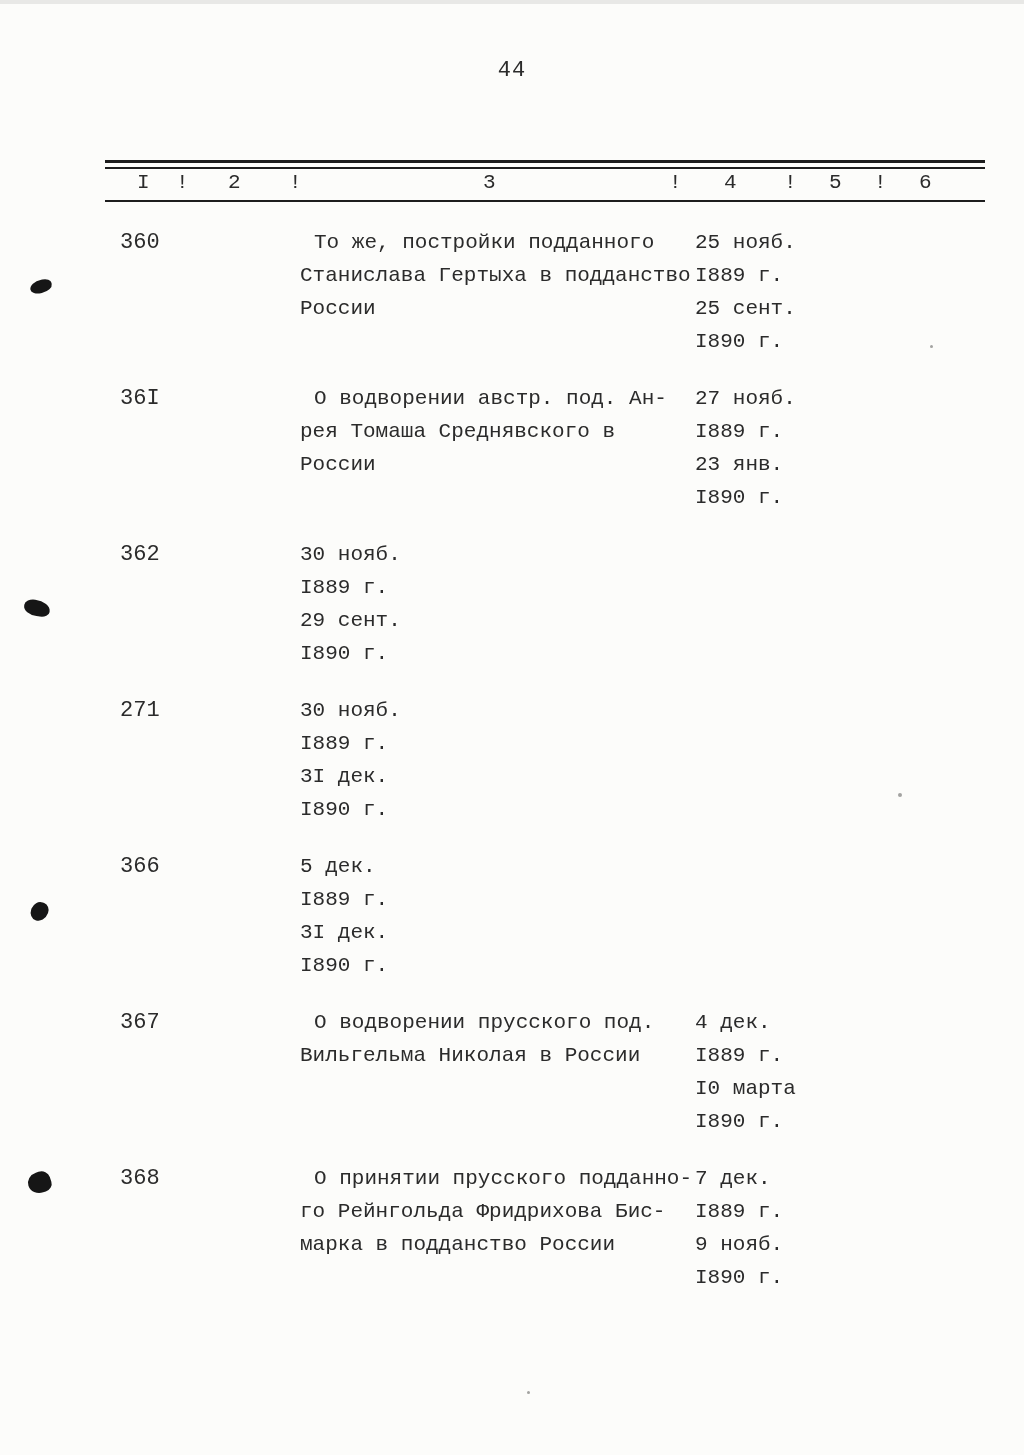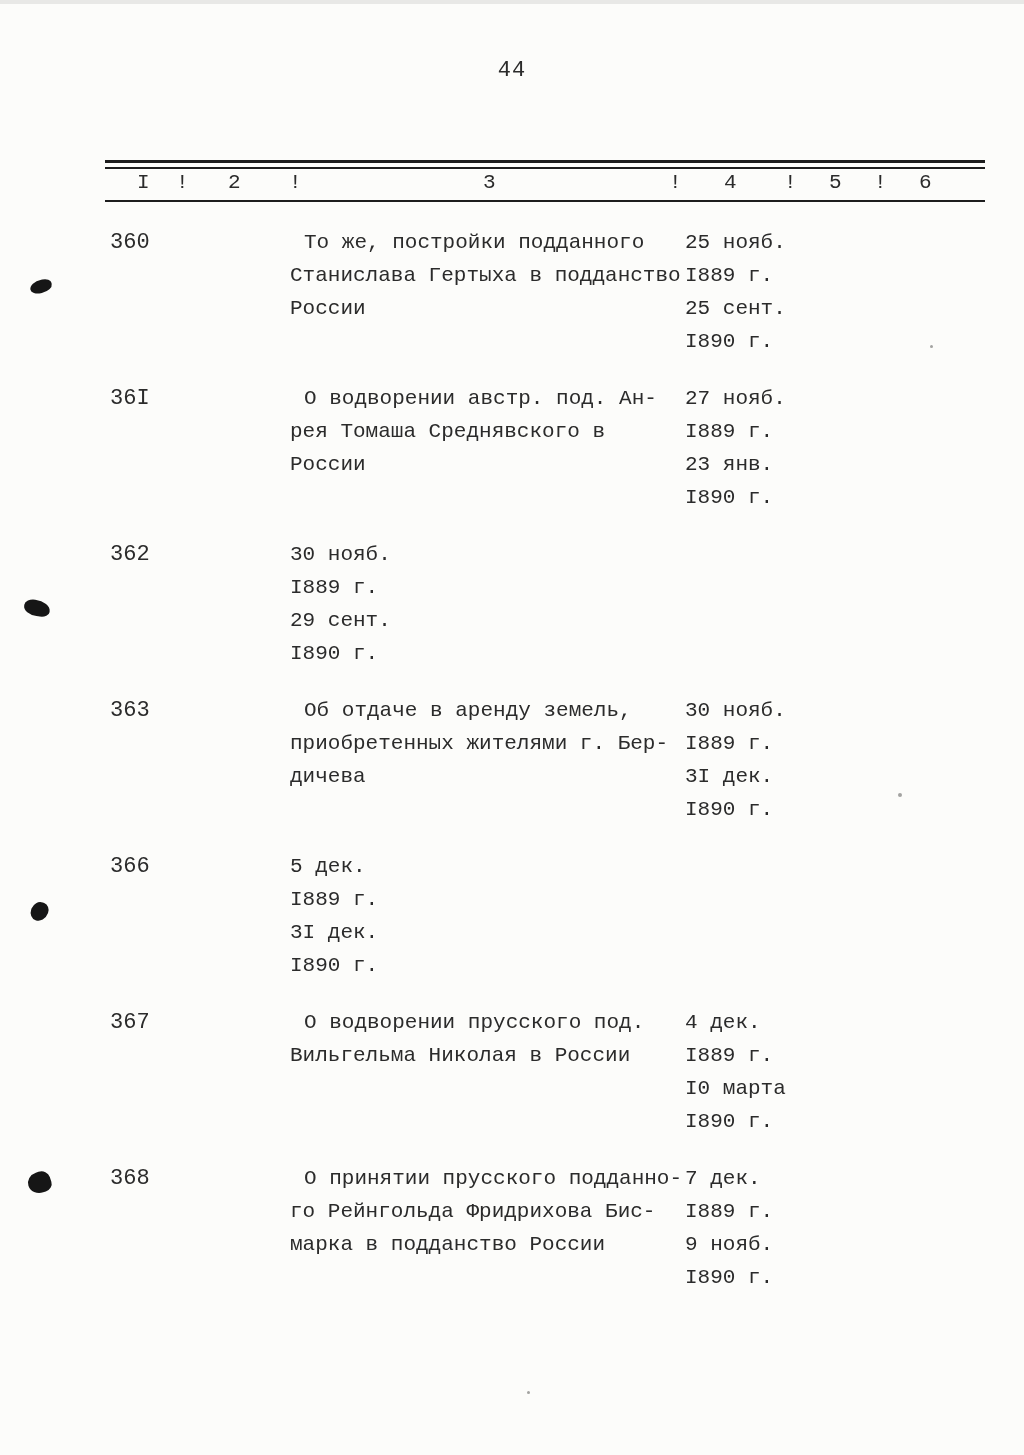--- a/index.html
+++ b/index.html
@@ -46,21 +46,21 @@
   }
   .hcell {
     position: absolute;
     top: 2px;
     white-space: nowrap;
   }
   
   .entries {
     position: absolute;
     top: 222px;
-    left: 0;
+    left: 10px;
     width: 820px;
   }
   .entry-row {
     display: flex;
     align-items: flex-start;
     padding-left: 110px;
     margin-bottom: 24px;
     font-size: 21px;
     line-height: 33px;
   }
@@ -168,24 +168,21 @@
 
     <div class="entry-row">
       <div class="cell-number">362</div>
       <div class="cell-dates">30 нояб.
 I889 г.
 29 сент.
 I890 г.</div>
     </div>
 
     <div class="entry-row">
-      <div class="cell-number">363</div>
-      <div class="cell-desc">Об отдаче в аренду земель,
-приобретенных жителями г. Бер-
-дичева</div>
+      <div class="cell-number">271</div>
       <div class="cell-dates">30 нояб.
 I889 г.
 3I дек.
 I890 г.</div>
     </div>
 
     <div class="entry-row">
       <div class="cell-number">366</div>
       <div class="cell-dates">5 дек.
 I889 г.

